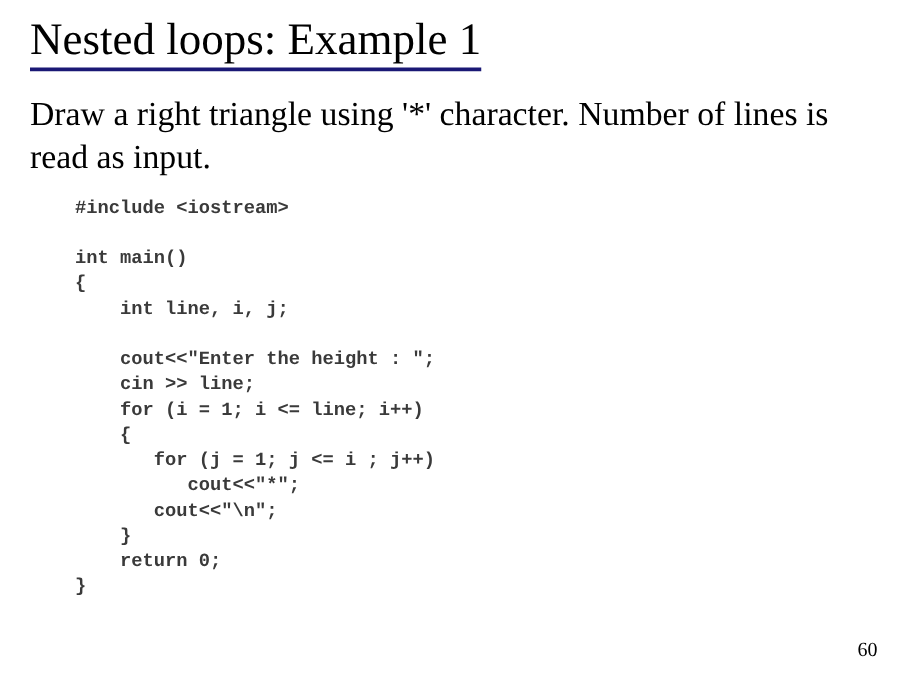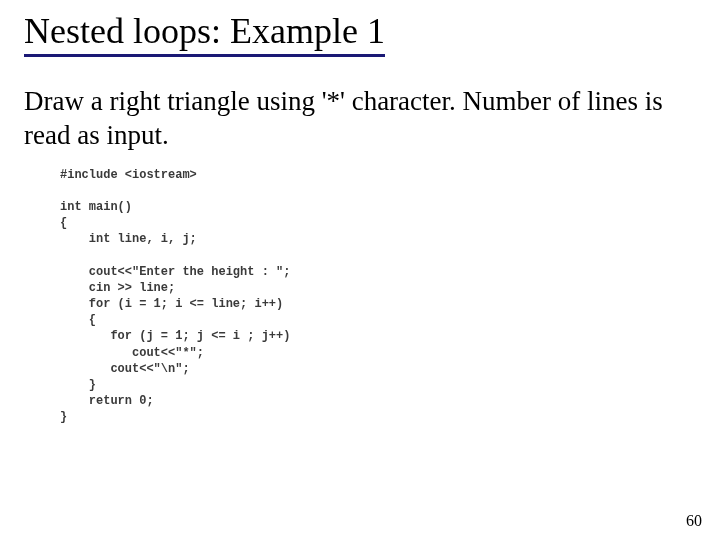--- a/index.html
+++ b/index.html
@@ -26,26 +26,26 @@
     color: #000;
     margin: 0 0 6px 0;
     border-bottom: 3.5px solid #1a1875;
     padding-bottom: 2px;
     display: inline-block;
   }
   .subtitle {
     font-family: "Comic Sans MS", "Marker Felt", cursive;
     font-size: 27px;
     color: #000;
-    margin: 22px 0 14px 0;
+    margin: 12px 0 14px 0;
     line-height: 1.25;
   }
   .codeblock {
     font-family: "Courier New", Courier, monospace;
-    font-size: 12px;
+    font-size: 15px;
     font-weight: bold;
     color: #3a3a3a;
     white-space: pre;
     line-height: 1.35;
     margin-left: 36px;
   }
   .pagenum {
     position: absolute;
     bottom: 10px;
     right: 18px;

